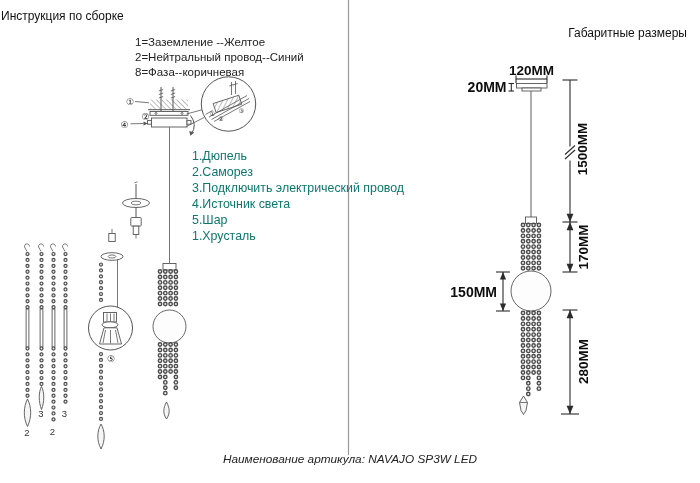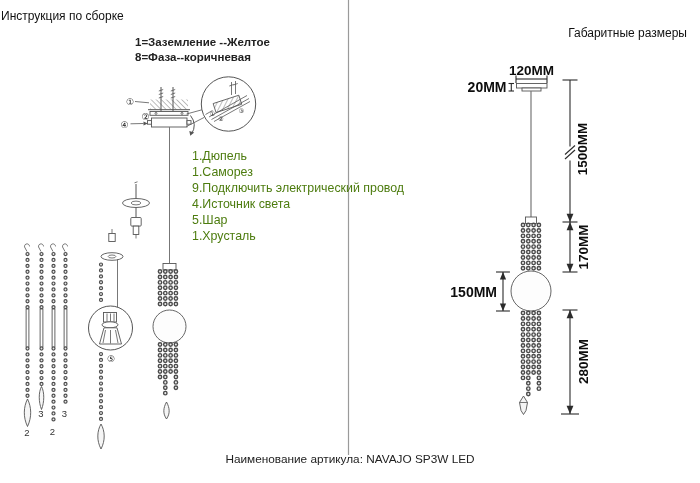--- a/index.html
+++ b/index.html
@@ -1,22 +1,22 @@
 <!DOCTYPE html>
 <html><head>
 <meta charset="utf-8">
 <style>
   html,body{margin:0;padding:0;background:#fff;}
   .page{position:relative;width:700px;height:483px;background:#ffffff;overflow:hidden;
         font-family:"Liberation Sans", sans-serif;color:#1a1a1a;}
   .abs{position:absolute;}
   .title{font-size:12px;color:#111;white-space:nowrap;}
-  .legend{left:135px;top:35px;font-size:11.5px;line-height:14.8px;color:#222;white-space:nowrap;font-weight:bold;}
-  .parts{left:192px;top:149px;font-size:12.4px;line-height:15.9px;color:#4d7c0f;white-space:nowrap;}
-  .footer{left:0;right:0;top:452px;text-align:center;font-size:11.8px;color:#222;}
+  .legend{left:135px;top:35px;font-size:11.5px;line-height:14.8px;color:#222;white-space:nowrap;}
+  .parts{left:192px;top:149px;font-size:12.4px;line-height:15.9px;color:#0f766e;white-space:nowrap;}
+  .footer{left:0;right:0;top:452px;text-align:center;font-size:11.8px;color:#222;font-style:italic;}
   svg{position:absolute;left:0;top:0;}
   
   .bd{stroke:#4c4c4c;stroke-width:4.8;stroke-linecap:round;stroke-dasharray:0.1 5.3;fill:none;}
   .bl{stroke:#ececec;stroke-width:2;stroke-linecap:round;stroke-dasharray:0.1 5.3;fill:none;}
   .cd{stroke:#4c4c4c;stroke-width:4.2;stroke-linecap:round;stroke-dasharray:0.1 5.8;fill:none;}
   .cl{stroke:#eaeaea;stroke-width:1.8;stroke-linecap:round;stroke-dasharray:0.1 5.8;fill:none;}
   .ln{stroke:#555;stroke-width:1;fill:none;}
   .tn{stroke:#555;stroke-width:0.8;fill:none;}
   .wh{fill:#ffffff;stroke:#555;stroke-width:0.9;}
   .cr{fill:#f5f5f5;stroke:#555;stroke-width:0.9;}
@@ -263,27 +263,28 @@
       <line x1="561" y1="414" x2="579" y2="414" class="dimln"></line>
       <text x="588" y="361.5" class="dim" transform="rotate(-90 588 361.5)">280MM</text>
     </g>
   </svg>
 
   <div class="abs title" style="left:1px;top:9px;">Инструкция по сборке</div>
   <div class="abs title" style="right:13px;top:26px;">Габаритные размеры</div>
 
   <div class="abs legend">
     <div>1=Заземление --Желтое</div>
+    <div>2=Нейтральный провод--Синий</div>
     <div>8=Фаза--коричневая</div>
   </div>
 
   <div class="abs parts">
     <div>1.Дюпель</div>
-    <div>1.Саморез</div>
-    <div>9.Подключить электрический провод</div>
+    <div>2.Саморез</div>
+    <div>3.Подключить электрический провод</div>
     <div>4.Источник света</div>
     <div>5.Шар</div>
     <div>1.Хрусталь</div>
   </div>
 
   <div class="abs footer">Наименование артикула: NAVAJO SP3W LED</div>
 
 </div>
 
 </body></html>

